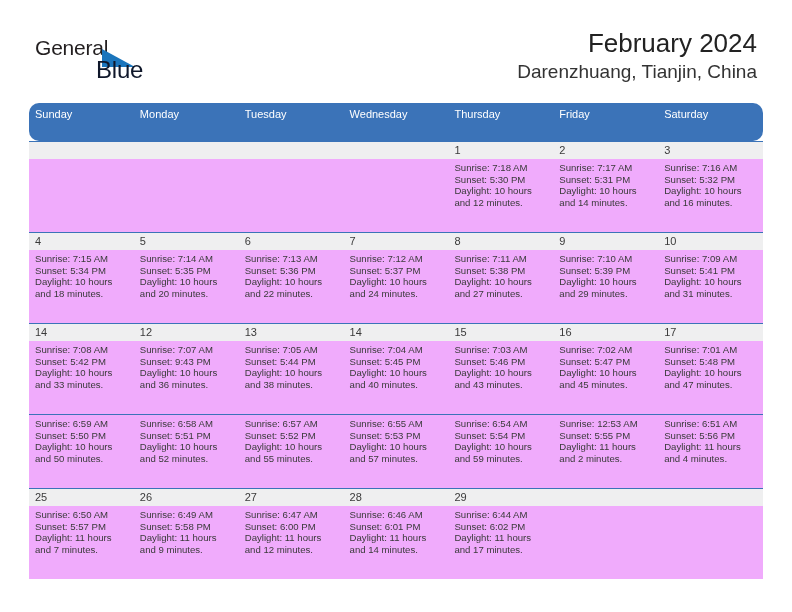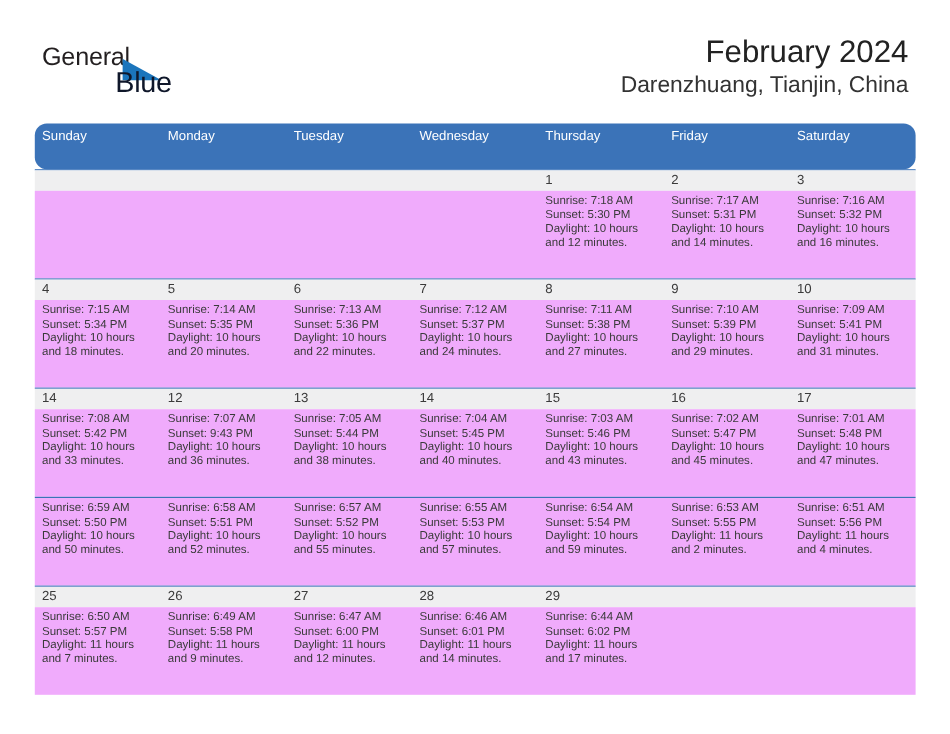--- a/index.html
+++ b/index.html
@@ -367,21 +367,21 @@
           <div>Daylight: 10 hours</div>
           <div>and 57 minutes.</div>
         </div>
         <div class="detail-cell">
           <div>Sunrise: 6:54 AM</div>
           <div>Sunset: 5:54 PM</div>
           <div>Daylight: 10 hours</div>
           <div>and 59 minutes.</div>
         </div>
         <div class="detail-cell">
-          <div>Sunrise: 6:53 AM</div>
+          <div>Sunrise: 12:53 AM</div>
           <div>Sunset: 5:55 PM</div>
           <div>Daylight: 11 hours</div>
           <div>and 2 minutes.</div>
         </div>
         <div class="detail-cell">
           <div>Sunrise: 6:51 AM</div>
           <div>Sunset: 5:56 PM</div>
           <div>Daylight: 11 hours</div>
           <div>and 4 minutes.</div>
         </div>

